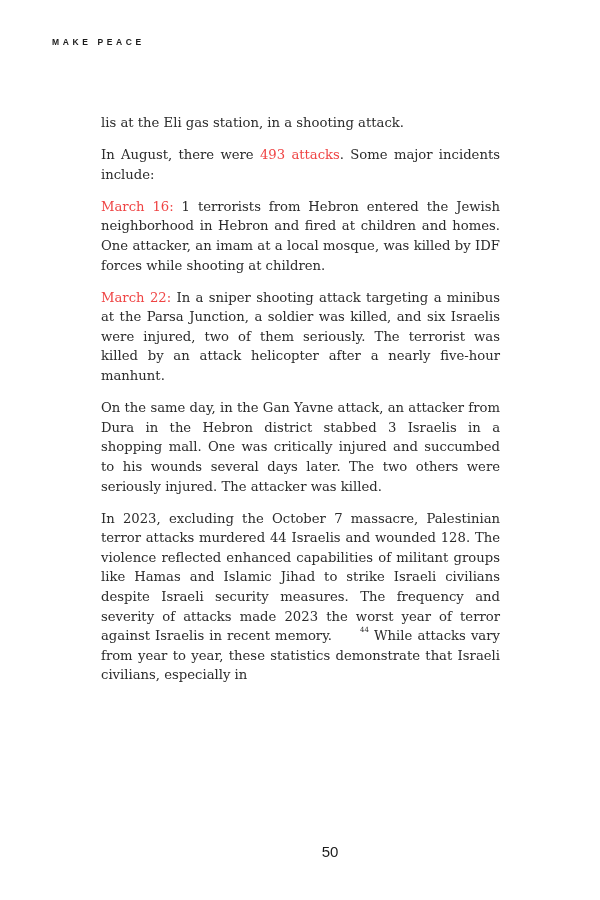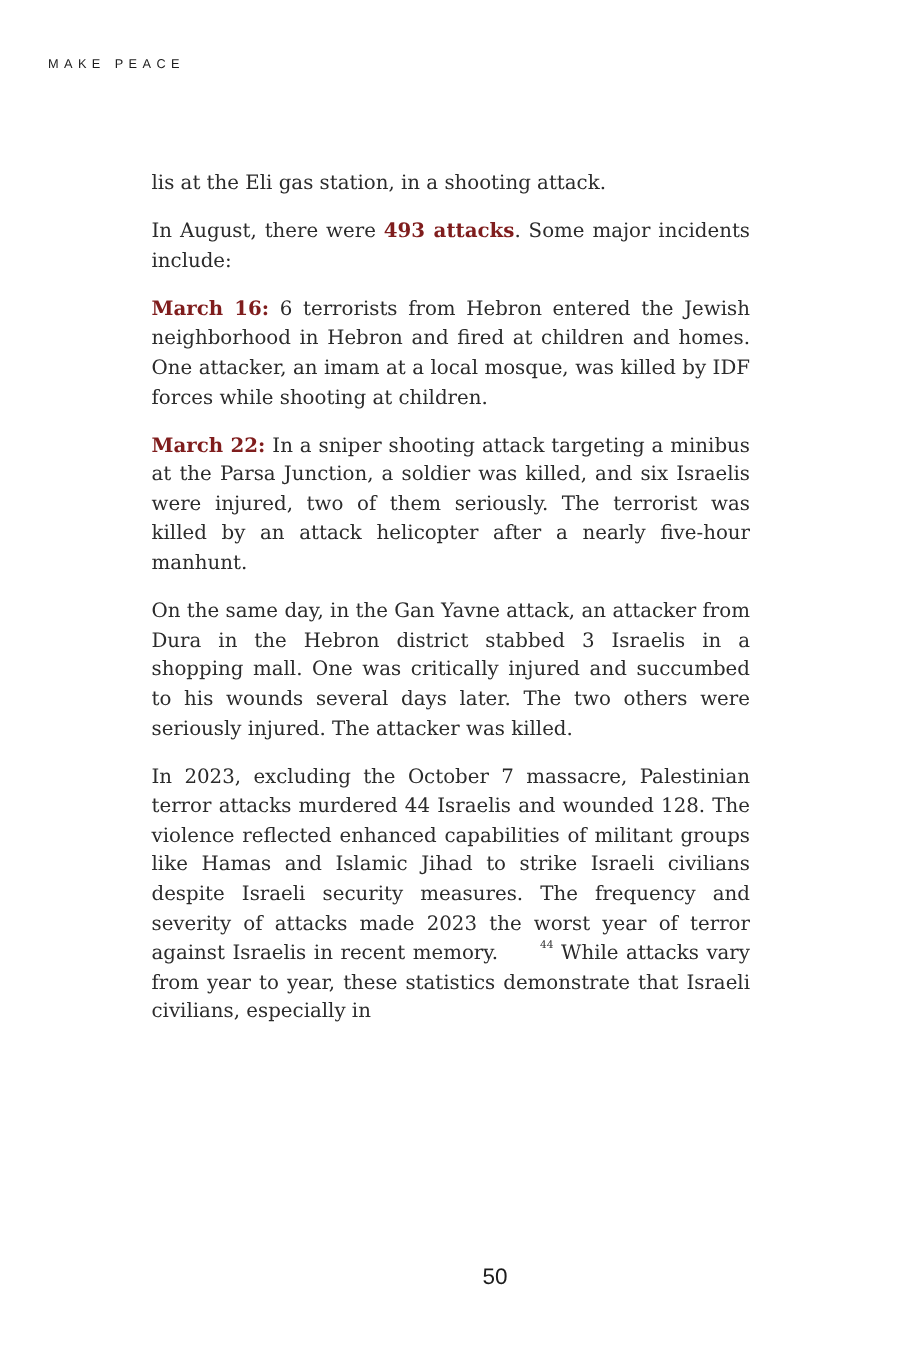--- a/index.html
+++ b/index.html
@@ -1,43 +1,43 @@
 <!DOCTYPE html>
 <html><head>
   <meta charset="utf-8">
   <style>
     html, body { margin: 0; padding: 0; background: #ffffff; }
     body { width: 600px; height: 900px; position: relative; overflow: hidden; }
     .header {
-      position: absolute; left: 32px; top: 37px;
+      position: absolute; left: 52px; top: 37px;
       font-family: "Liberation Sans", sans-serif;
-      font-size: 8.5px; font-weight: normal; letter-spacing: 3.6px;
+      font-size: 8.5px; font-weight: bold; letter-spacing: 3.6px;
       color: #1c1c1c;
     }
     .content {
       position: absolute; left: 101px; top: 113px; width: 399px;
       font-family: "DejaVu Serif", serif;
       font-size: 13.2px; line-height: 19.6px; color: #2b2b2b;
       text-align: justify;
     }
     .content p { margin: 0 0 12.5px 0; }
-    .content b { color: #7f1d1d; font-weight: bold; }
+    .content b { color: #ef4444; font-weight: normal; }
     .content sup { font-size: 7px; vertical-align: top; line-height: 1; position: relative; top: 1px; margin-left: 28px; }
     .page-number {
       position: absolute; left: 0; width: 600px; top: 843px; text-align: center;
       font-family: "Liberation Sans", sans-serif; font-size: 15px; color: #1c1c1c; padding-left: 30px;
     }
   </style>
 </head>
 <body>
 
 <div class="header">MAKE PEACE</div>
 
 <div class="content">
   <p><span>lis at the Eli gas station, in a shooting attack.</span></p>
   <p><span>In August, there were </span><b>493 attacks</b><span>. Some major incidents include:</span></p>
-  <p><b>March 16:</b><span> 6 terrorists from Hebron entered the Jewish neighborhood in Hebron and fired at children and homes. One attacker, an imam at a local mosque, was killed by IDF forces while shooting at children.</span></p>
+  <p><b>March 16:</b><span> 1 terrorists from Hebron entered the Jewish neighborhood in Hebron and fired at children and homes. One attacker, an imam at a local mosque, was killed by IDF forces while shooting at children.</span></p>
   <p><b>March 22:</b><span> In a sniper shooting attack targeting a minibus at the Parsa Junction, a soldier was killed, and six Israelis were injured, two of them seriously. The terrorist was killed by an attack helicopter after a nearly five-hour manhunt.</span></p>
   <p><span>On the same day, in the Gan Yavne attack, an attacker from Dura in the Hebron district stabbed 3 Israelis in a shopping mall. One was critically injured and succumbed to his wounds several days later. The two others were seriously injured. The attacker was killed.</span></p>
   <p><span>In 2023, excluding the October 7 massacre, Palestinian terror attacks murdered 44 Israelis and wounded 128. The violence reflected enhanced capabilities of militant groups like Hamas and Islamic Jihad to strike Israeli civilians despite Israeli security measures. The frequency and severity of attacks made 2023 the worst year of terror against Israelis in recent memory.</span><sup>44</sup><span> While attacks vary from year to year, these statistics demonstrate that Israeli civilians, especially in</span></p>
 </div>
 
 <div class="page-number">50</div>
 
 </body></html>

